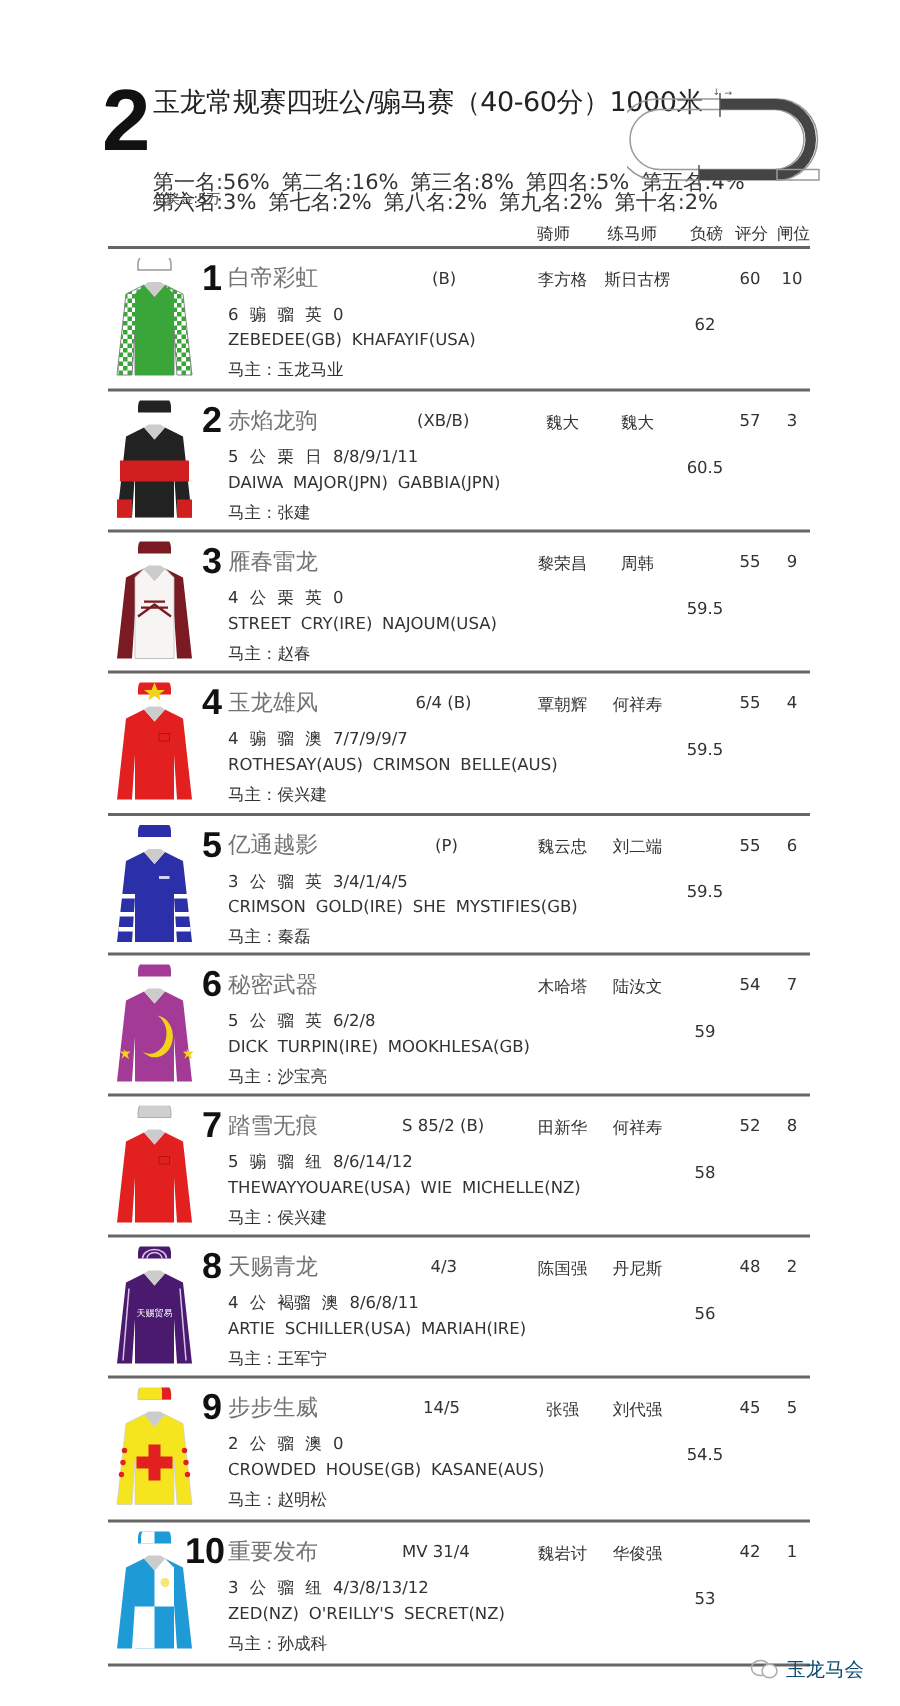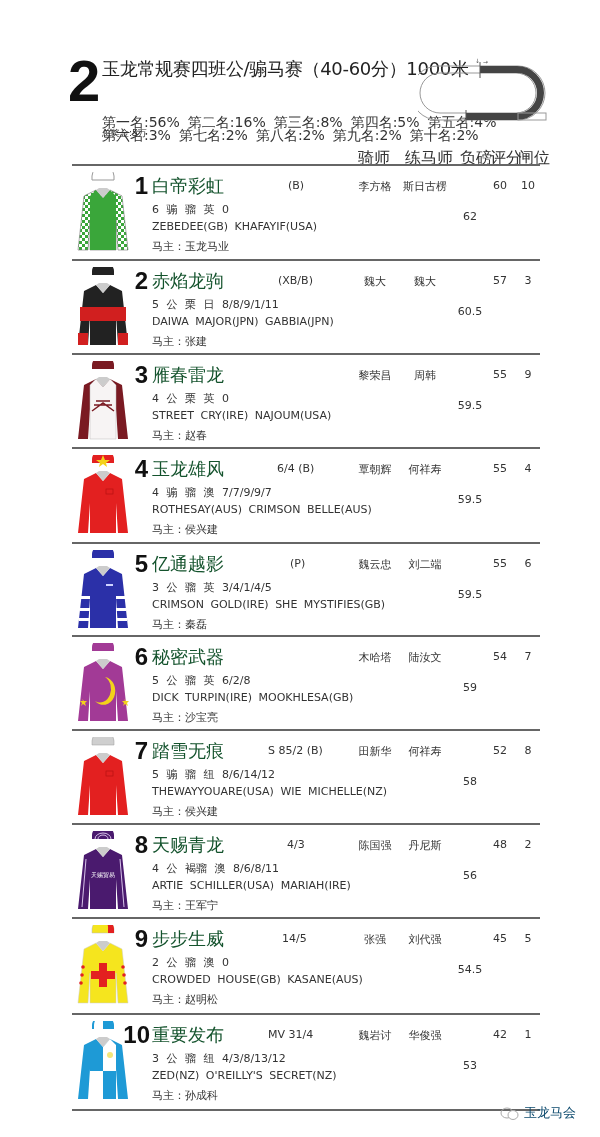--- a/index.html
+++ b/index.html
@@ -5,28 +5,28 @@
   html,body{margin:0;padding:0;background:#ffffff;}
   body{width:600px;height:1137px;position:relative;overflow:hidden;font-family:"DejaVu Sans","Liberation Sans",sans-serif;color:#222;}
   .header{position:absolute;left:0;top:0;width:600px;height:170px;}
   .race-num{position:absolute;left:68px;top:52px;font-family:"Liberation Sans",sans-serif;font-weight:bold;font-size:58px;line-height:58px;color:#111;}
   .race-title{position:absolute;left:102px;top:58px;font-size:18px;line-height:22px;color:#222;white-space:nowrap;letter-spacing:-0.3px;}
   .race-time{position:absolute;left:102px;top:80px;font-size:18px;line-height:22px;color:#222;white-space:nowrap;}
   .purse{position:absolute;left:102px;top:104px;font-size:9px;line-height:12px;color:#333;margin-top:23px;}
   .prize-row{position:absolute;left:102px;font-size:14px;line-height:12px;color:#333;white-space:nowrap;}
   .prize-row span{display:inline-block;margin-right:8px;}
   .track{position:absolute;left:418px;top:58px;width:132px;height:70px;}
-  .col-headers{position:absolute;top:148px;left:0;width:478px;height:16px;font-size:16px;color:#333;}
+  .col-headers{position:absolute;top:148px;left:0;width:478px;height:16px;font-size:11px;color:#333;}
   .col-headers span{position:absolute;white-space:nowrap;}
   .rule{position:absolute;left:72px;width:468px;height:2px;background:#666;}
   .entry{position:absolute;left:0;width:600px;height:95px;}
   .silk{position:absolute;left:70px;top:6px;width:66px;height:80px;}
   .num{position:absolute;left:122px;top:8px;font-family:"Liberation Sans",sans-serif;font-weight:bold;font-size:24px;line-height:24px;color:#111;text-align:right;width:26px;}
   .num.wide{left:118px;width:32px;}
-  .hname{position:absolute;left:152px;top:9px;font-size:18px;line-height:22px;color:#14532d;white-space:nowrap;font-family:Liberation Serif, serif;}
+  .hname{position:absolute;left:152px;top:9px;font-size:15px;line-height:22px;color:#737373;white-space:nowrap;font-family:Liberation Serif, serif;}
   .gear{position:absolute;top:13px;font-size:11px;color:#333;white-space:nowrap;}
   .jockey,.trainer{position:absolute;top:13px;font-size:11px;color:#333;white-space:nowrap;}
   .jockey{left:350px;width:50px;text-align:center;}
   .trainer{left:395px;width:60px;text-align:center;}
   .wt{position:absolute;top:13px;left:455px;width:30px;text-align:center;font-size:11px;color:#333;margin-top:31px;}
   .rt{position:absolute;top:13px;left:490px;width:20px;text-align:center;font-size:11px;color:#333;}
   .dr{position:absolute;top:13px;left:516px;width:24px;text-align:center;font-size:11px;color:#333;}
   .info{position:absolute;left:152px;top:36px;font-size:11px;color:#333;white-space:nowrap;word-spacing:4px;}
   .pedigree{position:absolute;left:152px;top:54px;font-size:11px;color:#333;white-space:nowrap;word-spacing:3px;}
   .owner{position:absolute;left:152px;top:73px;font-size:11px;color:#333;white-space:nowrap;}

